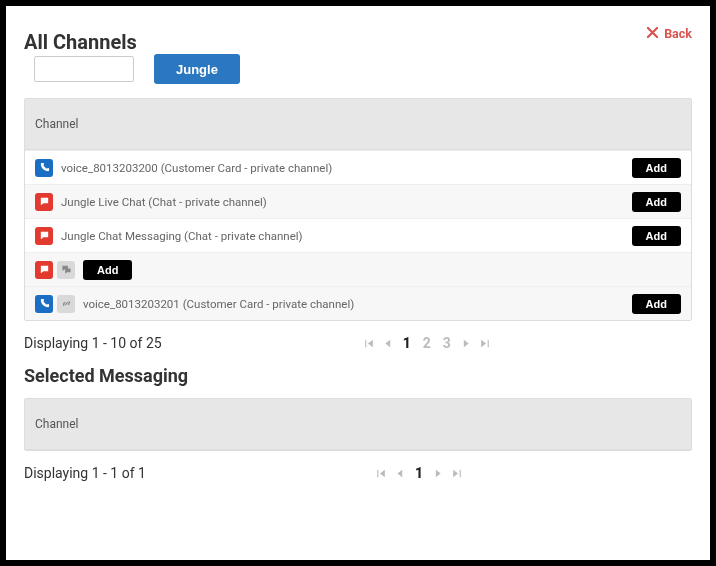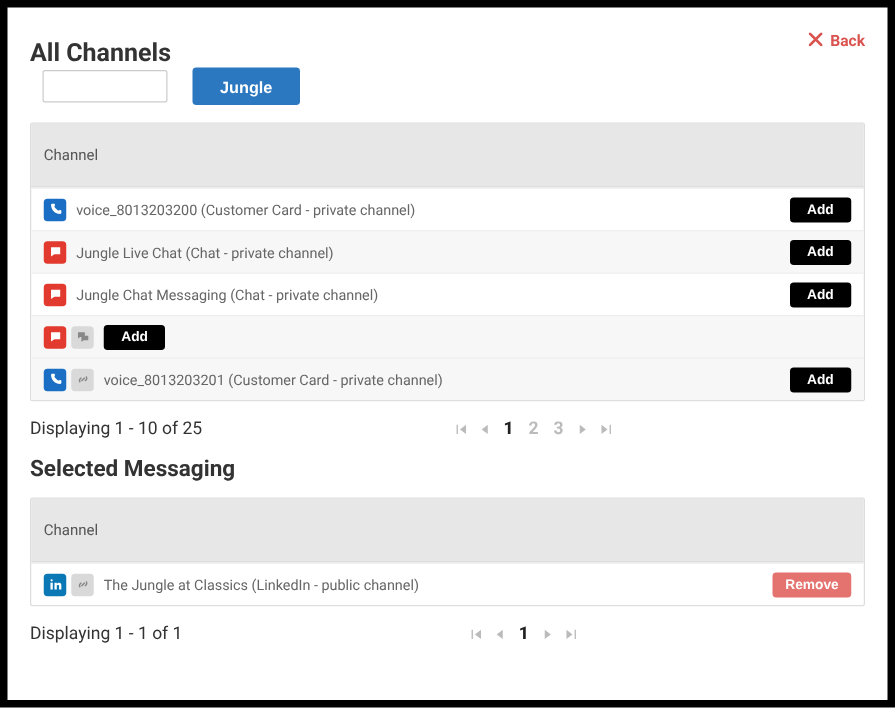--- a/index.html
+++ b/index.html
@@ -284,38 +284,20 @@
           </svg>
       </span>
     </div>
   </div>
 
   <h3>Selected Messaging</h3>
 
   <div class="table">
     <div class="thead">Channel</div>
 
-    <div class="row">
-      <div class="icons">
-        <span class="icon-chip ic-lin">
-          <svg viewBox="0 0 24 24">
-              <rect x="3" y="9" width="4" height="12" fill="#fff"></rect>
-              <circle cx="5" cy="5" r="2" fill="#fff"></circle>
-              <path fill="#fff" d="M10 9h4v2c1-1 2-2 4-2 3 0 4 2 4 5v7h-4v-6c0-1-0-2-2-2s-2 1-2 2v6h-4V9z"></path>
-            </svg>
-        </span>
-        <span class="icon-chip ic-grey">
-          <svg viewBox="0 0 24 24">
-              <path fill="none" stroke="#888" stroke-width="2.5" d="M9 15l6-6M7 17a4 4 0 010-6l2-2M17 7a4 4 0 010 6l-2 2"></path>
-            </svg>
-        </span>
-      </div>
-      <div class="row-label">The Jungle at Classics (LinkedIn - public channel)</div>
-      <button class="btn btn-remove">Remove</button>
-    </div>
   </div>
 
   <div class="status-row">
     <div class="status-text">Displaying 1 - 1 of 1</div>
     <div class="pager">
       <span class="pager-btn">
         <svg viewBox="0 0 24 24">
             <path fill="#bbb" d="M6 5h2v14H6zM20 5l-9 7 9 7z"></path>
           </svg>
       </span>

